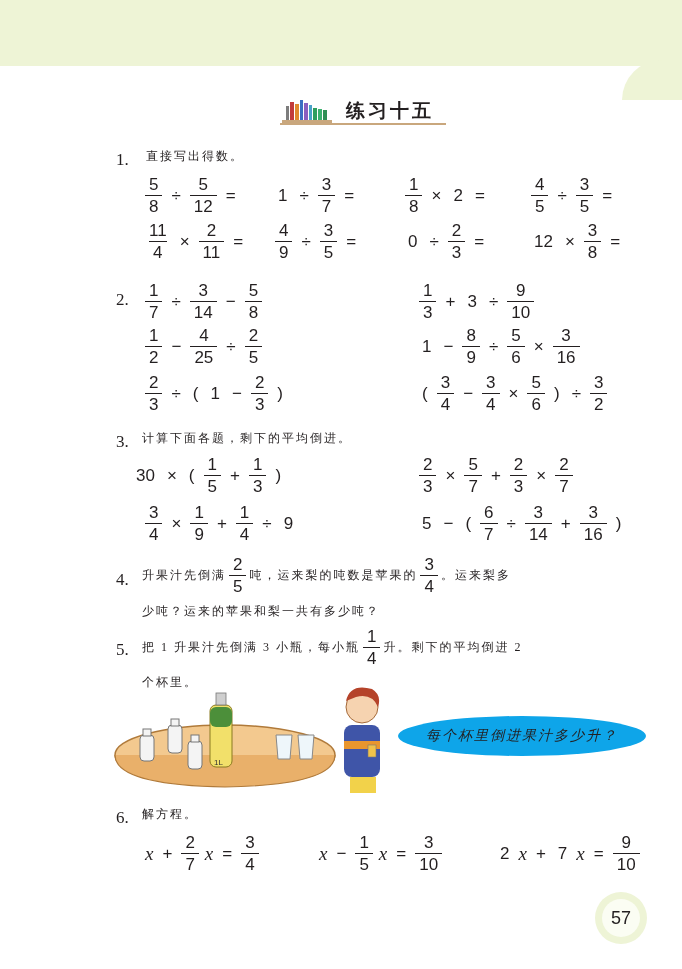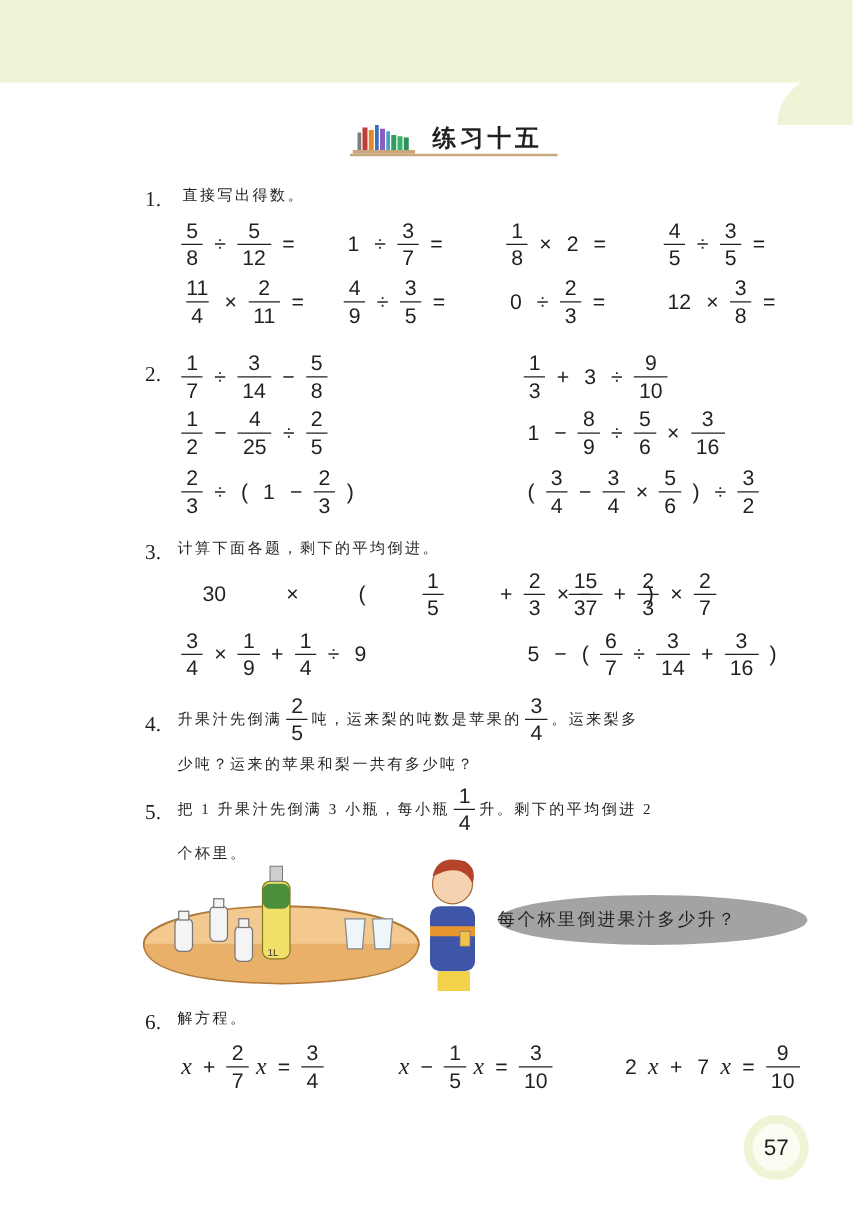--- a/index.html
+++ b/index.html
@@ -42,22 +42,22 @@
     display: inline-flex; flex-direction: column; align-items: center;
     margin: 0 3px; line-height: 1;
   }
   .frac .n { padding: 0 4px 2px; }
   .frac .d { padding: 2px 4px 0; border-top: 1.3px solid #231f20; }
   .op { margin: 0 6px; }
   .var { font-family: "Liberation Serif", serif; font-style: italic; font-size: 19px; margin: 0 3px; }
   .illus { position: absolute; left: 110px; top: 685px; width: 540px; height: 108px; }
   .bubble {
     position: absolute; left: 398px; top: 716px; width: 248px; height: 40px;
-    background: #a3a3a3; border-radius: 50%;
-    display: flex; align-items: center; 
+    background: #0ea5e9; border-radius: 50%;
+    display: flex; align-items: center; justify-content: center; font-style: italic;
   }
   .bubble span {
     font-family: "DejaVu Serif", serif; font-size: 14px; letter-spacing: 2px;
   }
   .page-circle {
     position: absolute; left: 595px; top: 892px; width: 52px; height: 52px;
     border-radius: 50%; background: #eef4d6;
     display: flex; align-items: center; justify-content: center;
   }
   .page-circle span {
@@ -351,21 +351,21 @@
       <span class="n">5</span>
       <span class="d">6</span>
     </span>
     <span class="op">)</span>
     <span class="op">÷</span>
     <span class="frac">
       <span class="n">3</span>
       <span class="d">2</span>
     </span>
   </div>
-<div class="expr" style="left: 156px; top: 456px; gap: 36px;">
+<div class="expr" style="left: 130px; top: 456px;">
     <span class="op">30</span>
     <span class="op">×</span>
     <span class="op">(</span>
     <span class="frac">
       <span class="n">1</span>
       <span class="d">5</span>
     </span>
     <span class="op">+</span>
     <span class="frac">
       <span class="n">1</span>

